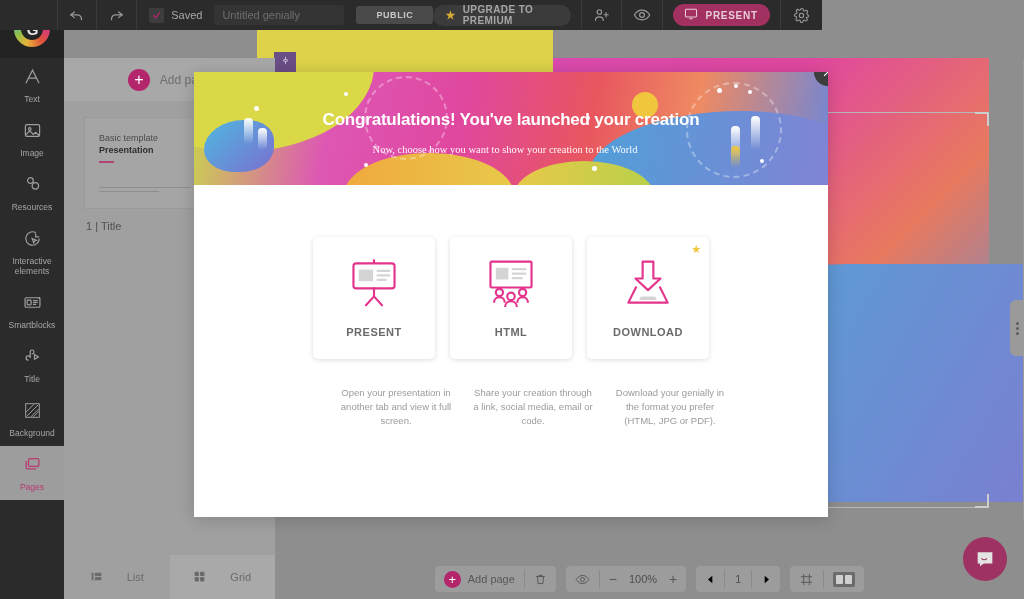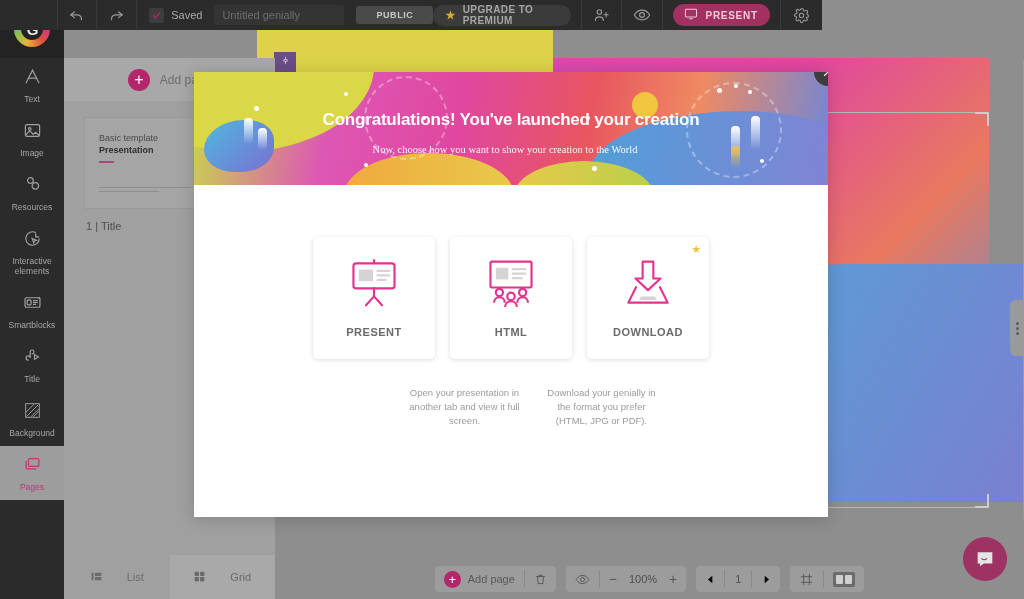--- a/index.html
+++ b/index.html
@@ -674,19 +674,20 @@
               <path d="M22 43h16l2 4H20z" fill="#d4d4d4" stroke="none"></path>
             </svg>
           </span>
           <span class="card-label">DOWNLOAD</span>
         </div>
 
       </div>
 
       <div class="descs">
         <div class="desc">Open your presentation in another tab and view it full screen.</div>
+        <div class="desc">Share your creation through a link, social media, email or code.</div>
         <div class="desc">Download your genially in the format you prefer (HTML, JPG or PDF).</div>
       </div>
     </div>
 
   </div>
 
 </div>
 
 </body></html>

